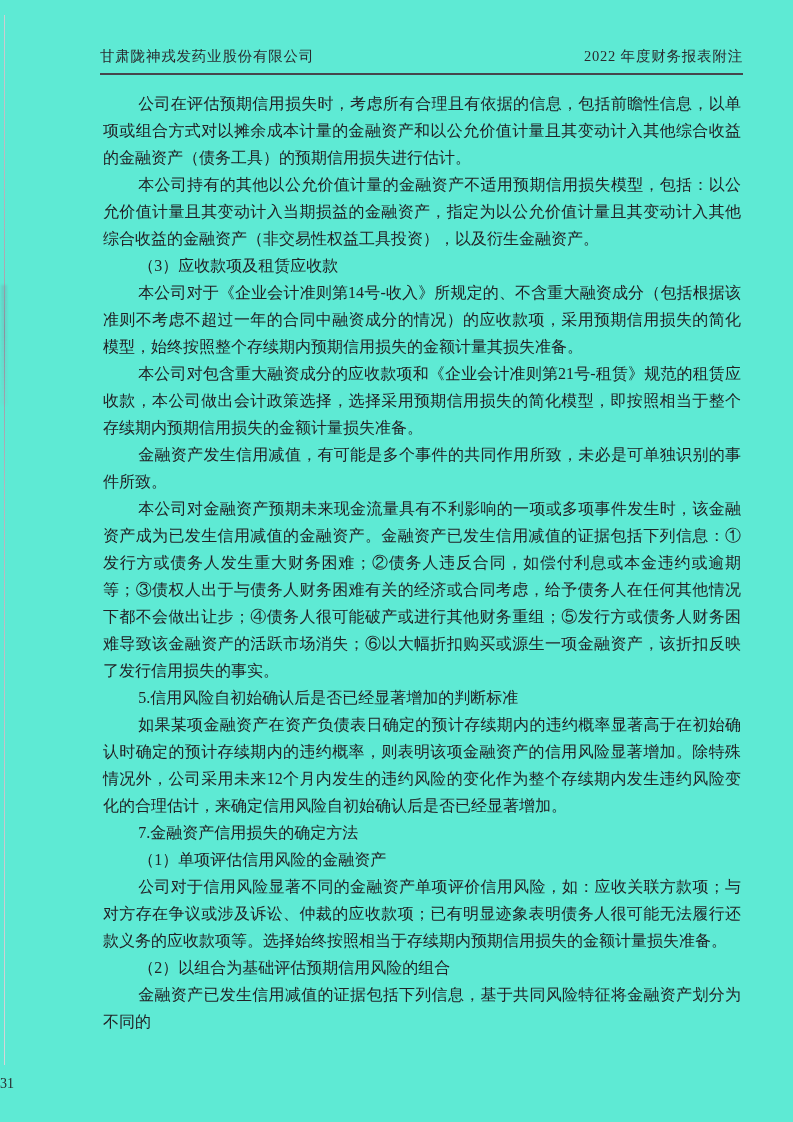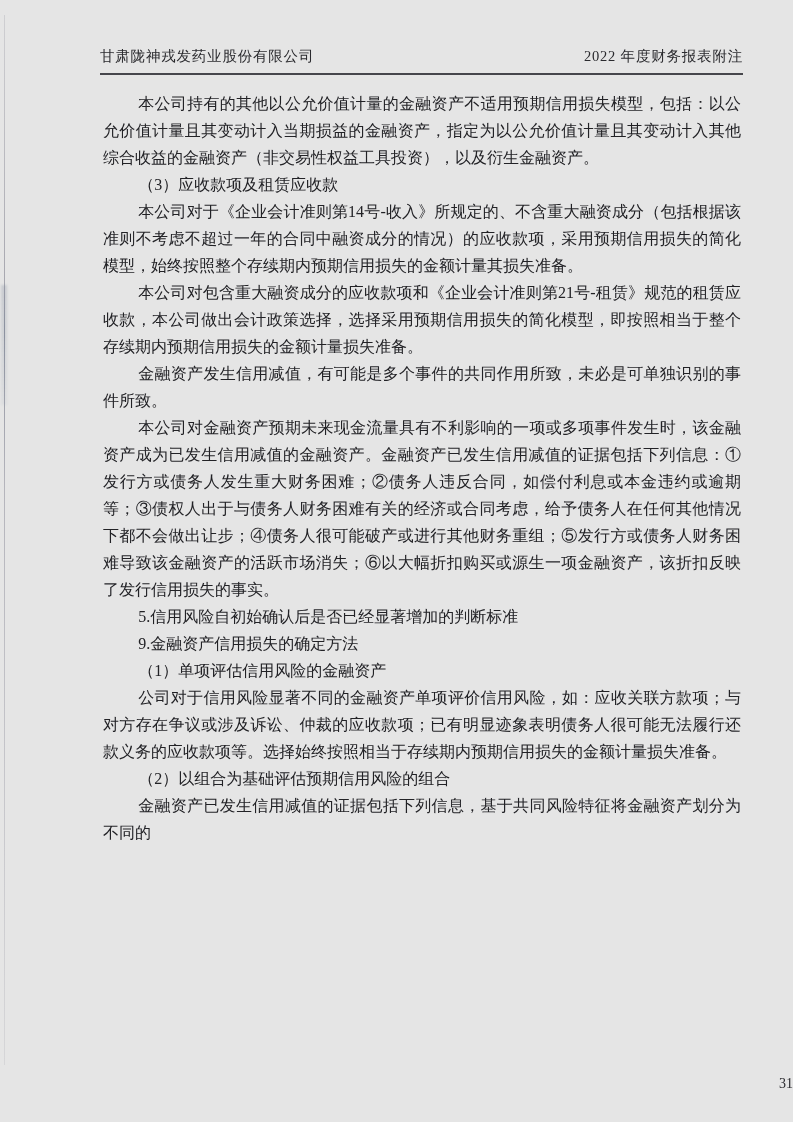--- a/index.html
+++ b/index.html
@@ -4,21 +4,21 @@
 <style>
   html, body {
     margin: 0;
     padding: 0;
     background: #ffffff;
   }
   .page {
     position: relative;
     width: 793px;
     height: 1122px;
-    background: #e5e5e5;
+    background: #5eead4;
     overflow: hidden;
     font-family: "Liberation Serif", serif;
     color: #1e1e1e;
   }
   .scan-edge {
     position: absolute;
     left: 4px;
     top: 15px;
     height: 1050px;
     width: 1px;
@@ -55,46 +55,48 @@
   }
   .para {
     margin: 0;
     text-indent: 2.2em;
   }
   .footer {
     position: absolute;
     bottom: 30px;
     left: 0;
     width: 100%;
-    text-align: right;
+    text-align: left;
     font-size: 14px;
     color: #2a2a2e;
   }
 </style>
 </head>
 <body>
 
 <div class="page">
   <div class="scan-edge"></div>
   <div class="scan-smudge"></div>
 
   <div class="header">
     <span>甘肃陇神戎发药业股份有限公司</span>
     <span>2022 年度财务报表附注</span>
   </div>
 
   <div class="content">
+    <p class="para">公司在评估预期信用损失时，考虑所有合理且有依据的信息，包括前瞻性信息，以单项或组合方式对以摊余成本计量的金融资产和以公允价值计量且其变动计入其他综合收益的金融资产（债务工具）的预期信用损失进行估计。</p>
     <p class="para">本公司持有的其他以公允价值计量的金融资产不适用预期信用损失模型，包括：以公允价值计量且其变动计入当期损益的金融资产，指定为以公允价值计量且其变动计入其他综合收益的金融资产（非交易性权益工具投资），以及衍生金融资产。</p>
     <p class="para">（3）应收款项及租赁应收款</p>
     <p class="para">本公司对于《企业会计准则第14号-收入》所规定的、不含重大融资成分（包括根据该准则不考虑不超过一年的合同中融资成分的情况）的应收款项，采用预期信用损失的简化模型，始终按照整个存续期内预期信用损失的金额计量其损失准备。</p>
     <p class="para">本公司对包含重大融资成分的应收款项和《企业会计准则第21号-租赁》规范的租赁应收款，本公司做出会计政策选择，选择采用预期信用损失的简化模型，即按照相当于整个存续期内预期信用损失的金额计量损失准备。</p>
     <p class="para">金融资产发生信用减值，有可能是多个事件的共同作用所致，未必是可单独识别的事件所致。</p>
     <p class="para">本公司对金融资产预期未来现金流量具有不利影响的一项或多项事件发生时，该金融资产成为已发生信用减值的金融资产。金融资产已发生信用减值的证据包括下列信息：①发行方或债务人发生重大财务困难；②债务人违反合同，如偿付利息或本金违约或逾期等；③债权人出于与债务人财务困难有关的经济或合同考虑，给予债务人在任何其他情况下都不会做出让步；④债务人很可能破产或进行其他财务重组；⑤发行方或债务人财务困难导致该金融资产的活跃市场消失；⑥以大幅折扣购买或源生一项金融资产，该折扣反映了发行信用损失的事实。</p>
     <p class="para">5.信用风险自初始确认后是否已经显著增加的判断标准</p>
-    <p class="para">9.金融资产信用损失的确定方法</p>
+    <p class="para">如果某项金融资产在资产负债表日确定的预计存续期内的违约概率显著高于在初始确认时确定的预计存续期内的违约概率，则表明该项金融资产的信用风险显著增加。除特殊情况外，公司采用未来12个月内发生的违约风险的变化作为整个存续期内发生违约风险变化的合理估计，来确定信用风险自初始确认后是否已经显著增加。</p>
+    <p class="para">7.金融资产信用损失的确定方法</p>
     <p class="para">（1）单项评估信用风险的金融资产</p>
     <p class="para">公司对于信用风险显著不同的金融资产单项评价信用风险，如：应收关联方款项；与对方存在争议或涉及诉讼、仲裁的应收款项；已有明显迹象表明债务人很可能无法履行还款义务的应收款项等。选择始终按照相当于存续期内预期信用损失的金额计量损失准备。</p>
     <p class="para">（2）以组合为基础评估预期信用风险的组合</p>
     <p class="para">金融资产已发生信用减值的证据包括下列信息，基于共同风险特征将金融资产划分为不同的</p>
   </div>
 
   <div class="footer">
     <span>31</span>
   </div>
 </div>

